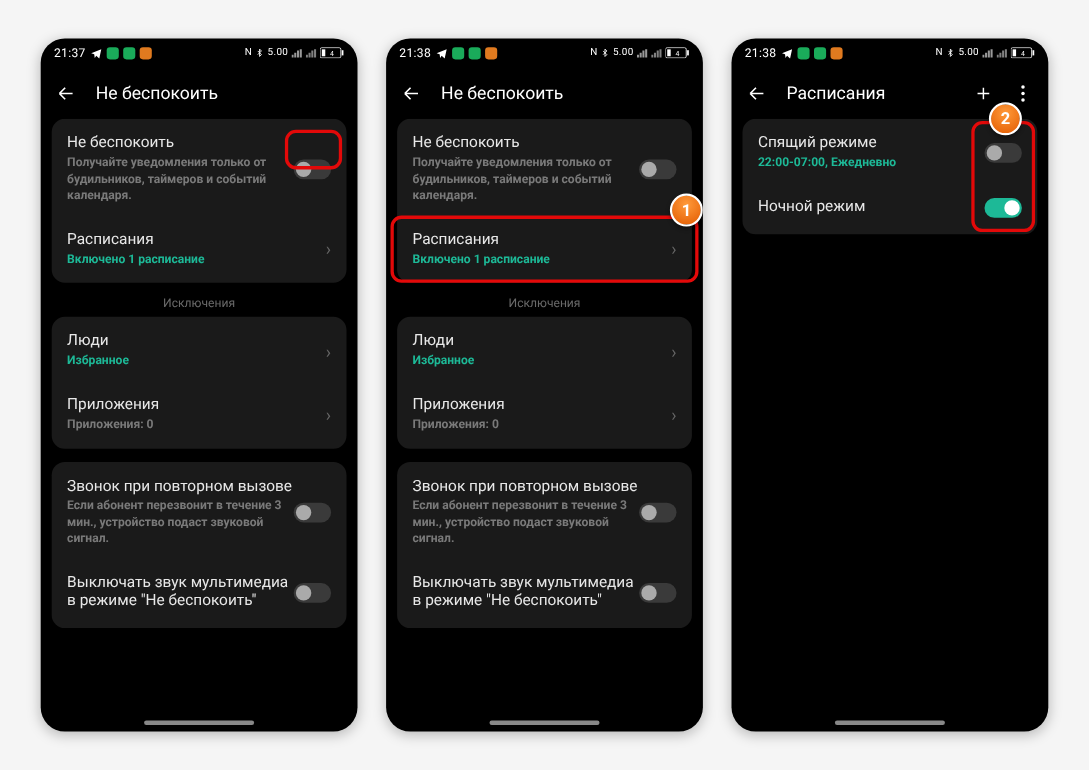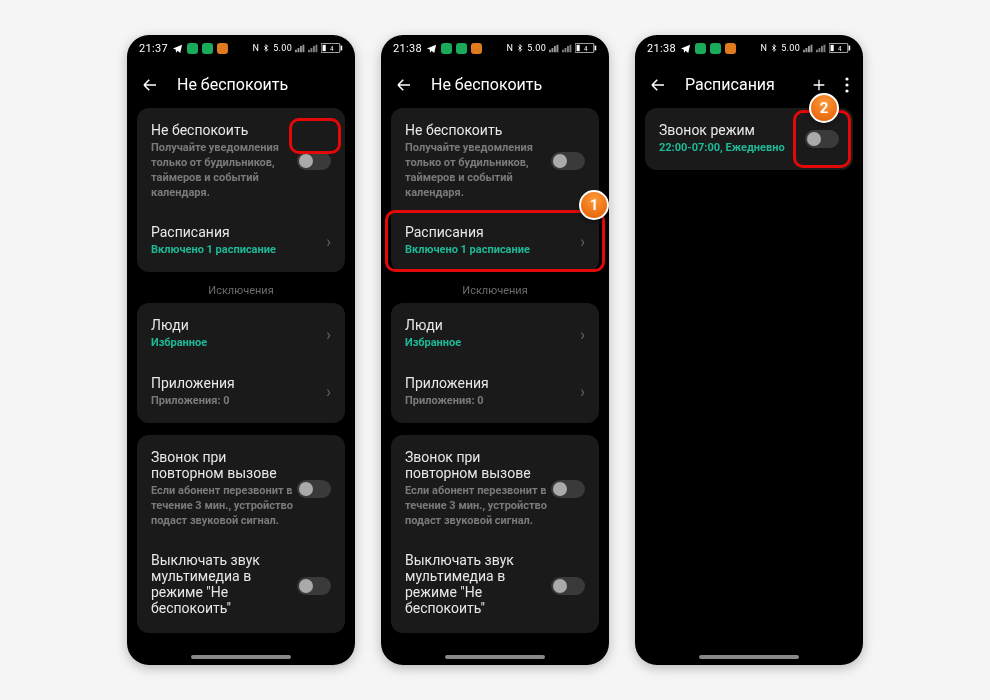--- a/index.html
+++ b/index.html
@@ -7,21 +7,21 @@
     background: #f5f5f5;
     font-family: -apple-system, BlinkMacSystemFont, "Segoe UI", Roboto, sans-serif;
     width: 990px;
     height: 700px;
     display: flex;
     justify-content: center;
     align-items: center;
     gap: 26px;
   }
   .phone {
-    width: 228px;
+    width: 288px;
     height: 630px;
     background: #000;
     border-radius: 22px;
     overflow: hidden;
     position: relative;
     box-shadow: 0 3px 12px rgba(0,0,0,0.25);
     display: flex;
     flex-direction: column;
   }
   .statusbar {
@@ -402,24 +402,32 @@
         </svg>
       </span>
   </div>
 
   <div class="callout" style="top:58px; right:24px;">2</div>
 
   <div class="content">
     <div class="card" style="position:relative;">
       <div class="row">
         <div class="txt">
-          <div class="title">Звонок режим</div>
+          <div class="title">Спящий режиме</div>
           <div class="sub teal">22:00-07:00, Ежедневно</div>
         </div>
         <div class="toggle">
+            <div class="knob"></div>
+          </div>
+      </div>
+      <div class="row">
+        <div class="txt">
+          <div class="title">Ночной режим</div>
+        </div>
+        <div class="toggle on">
             <div class="knob"></div>
           </div>
       </div>
       <div class="highlight" style="top:2px; right:2px; width:58px; bottom:2px;"></div>
     </div>
   </div>
   <div class="homebar"></div>
 </div>
 
 </body></html>

